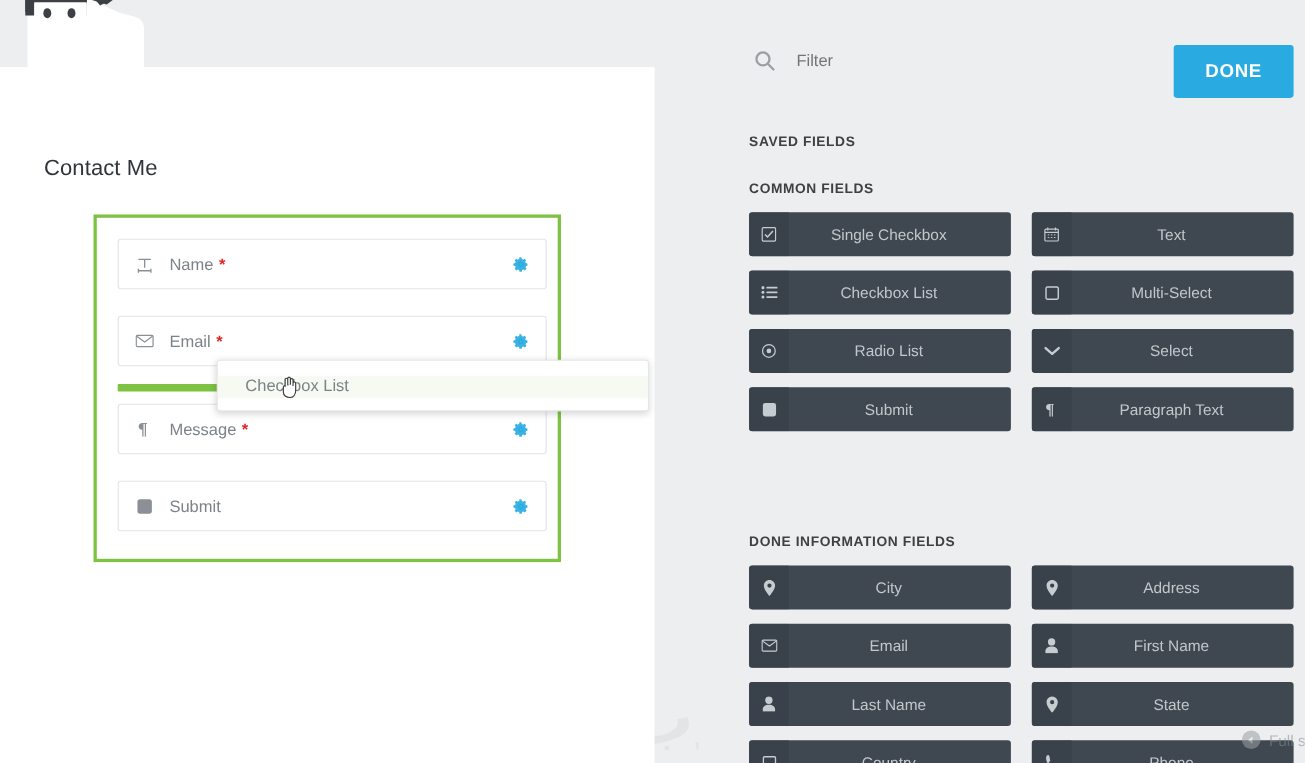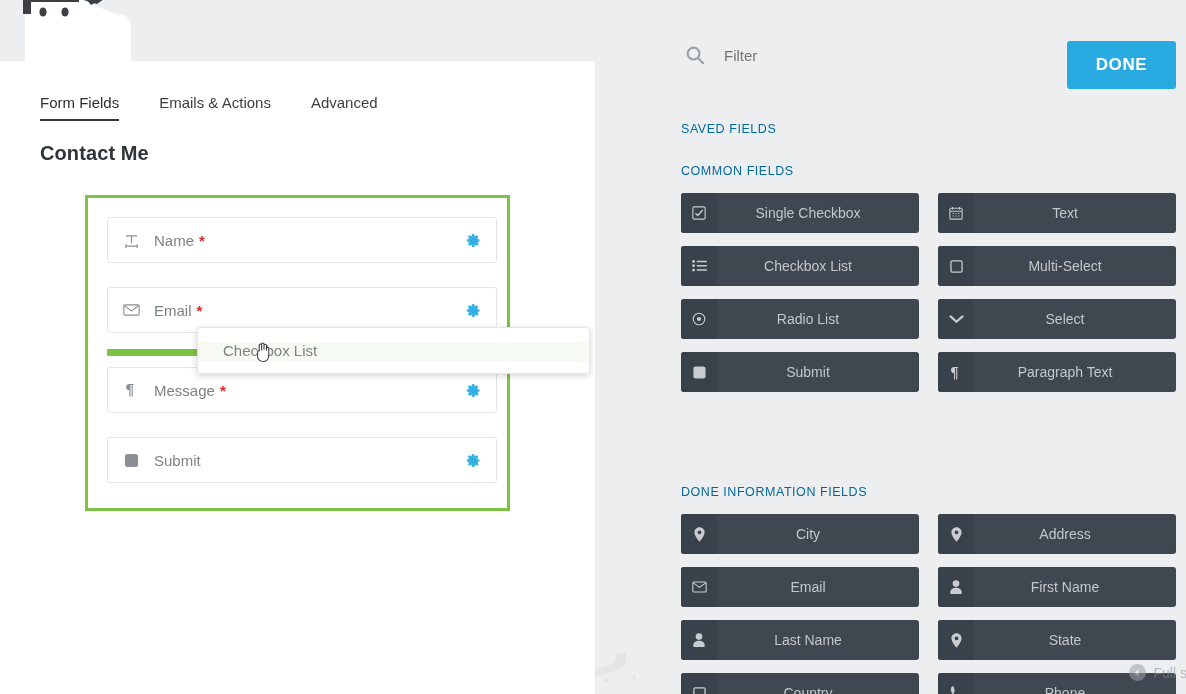--- a/index.html
+++ b/index.html
@@ -48,21 +48,21 @@
   .tab{
     font-size:15px;color:#3a3f44;margin-right:40px;padding-bottom:10px;
     cursor:pointer;position:relative;white-space:nowrap;
   }
   .tab.active{color:#2b3035;}
   .tab.active:after{
     content:"";position:absolute;left:0;bottom:0;width:100%;height:2px;background:#33383d;
   }
   .form-title{
     position:absolute;left:40px;top:81px;
-    font-size:20px;font-weight:700;color:#2f3438;letter-spacing:.1px;
+    font-size:20px;font-weight:400;color:#2f3438;letter-spacing:.1px;
   }
 
   
   .dropzone{
     position:absolute;left:85px;top:134px;width:425px;height:316px;
     border:3px solid #7dc243;background:transparent;box-sizing:border-box;
   }
   .field-row{
     position:absolute;left:19px;width:390px;height:46px;
     border:1px solid #e2e4e6;border-radius:3px;background:#fff;box-sizing:border-box;
@@ -110,22 +110,22 @@
   }
   .filter-wrap{position:absolute;left:50px;top:45px;display:flex;align-items:center;gap:16px;}
   .filter-placeholder{font-size:15px;color:#a9adb1;}
   .done-btn{
     position:absolute;left:432px;top:41px;width:109px;height:48px;
     background:#29abe2;color:#fff;border:0;border-radius:3px;
     font-size:17px;font-weight:700;letter-spacing:.6px;cursor:pointer;
     font-family:"Liberation Sans",sans-serif;
   }
   .sec-head{
-    position:absolute;left:46px;font-size:12.5px;font-weight:400;
-    color:#0369a1;letter-spacing:.55px;
+    position:absolute;left:46px;font-size:12.5px;font-weight:700;
+    color:#404040;letter-spacing:.55px;
   }
   .grid{position:absolute;left:46px;display:grid;grid-template-columns:238px 238px;gap:13px 19px;}
   .fbtn{
     height:40px;background:#3f4750;border-radius:3px;display:flex;align-items:center;
     cursor:pointer;overflow:hidden;position:relative;gap:16px;
   }
   .fbtn-ico{
     width:36px;min-width:36px;height:40px;background:#39424a;
     display:flex;align-items:center;justify-content:center;color:#c7ccd1;
   }
@@ -175,31 +175,20 @@
     <div class="wm wm-logo" style="left:300px;top:576px;">❖</div>
     <div class="wm wm-logo" style="left:760px;top:586px;">❖</div>
     <div class="wm wm-txt" style="left:0px;top:640px;">دستیار</div>
     <div class="wm wm-txt" style="left:430px;top:636px;">وب چرک</div>
   </div>
 
   <div class="topbar"></div>
 
   <div class="leftpane">
 
-    <div class="tabs">
-      <div class="tab active">
-        <span>Form Fields</span>
-      </div>
-      <div class="tab">
-        <span>Emails &amp; Actions</span>
-      </div>
-      <div class="tab">
-        <span>Advanced</span>
-      </div>
-    </div>
 
     <div class="form-title">Contact Me</div>
 
     <div class="dropzone">
 
       <div class="field-row" style="top:19px;">
         <span class="field-icon">
           <svg width="17" height="17" viewBox="0 0 18 18" fill="none" stroke="#8a9096" stroke-width="1.3">
             <path d="M3 4h12M9 4v8"></path>
               <path d="M3 15h12M3 13v4M15 13v4"></path>

